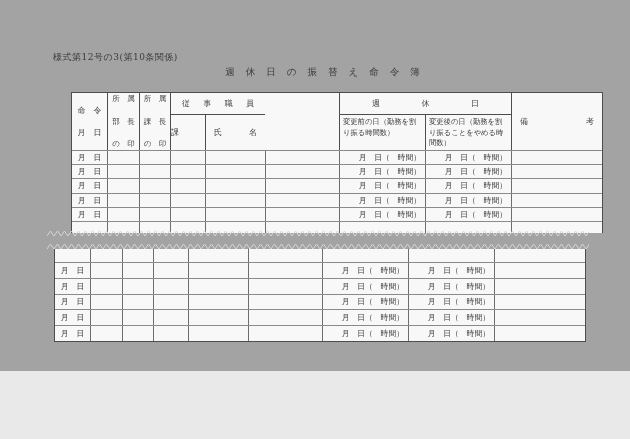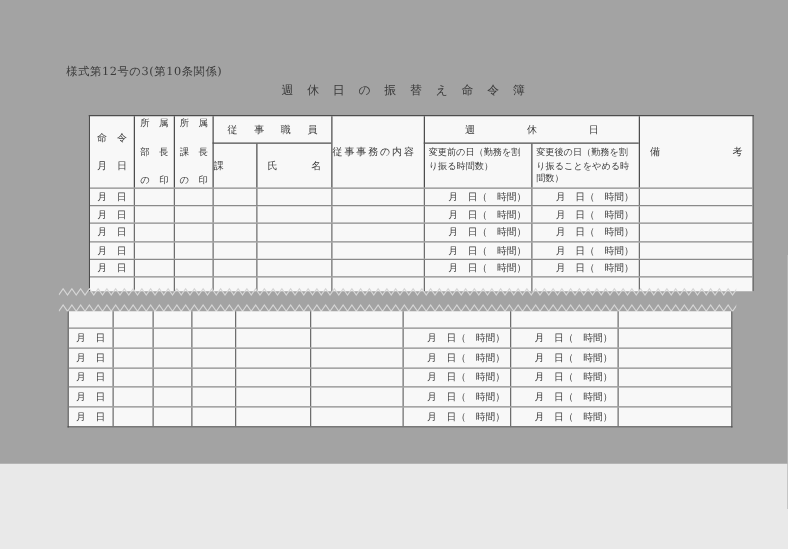--- a/index.html
+++ b/index.html
@@ -100,21 +100,20 @@
         <span>従</span>
         <span>事</span>
         <span>職</span>
         <span>員</span>
       </div>
       <div class="hc hc-ka bl">課</div>
       <div class="hc hc-name bl">
         <span>氏</span>
         <span>名</span>
       </div>
-      <div class="hc hc-duty bl">従事事務の内容</div>
       <div class="hc hg-week bl bb">
         <span>週</span>
         <span>休</span>
         <span>日</span>
       </div>
       <div class="hc hc-after bl">変更後の日（勤務を割り振ることをやめる時間数）</div>
       <div class="hc hc-before bl">変更前の日（勤務を割り振る時間数）</div>
       <div class="hc hc-remarks bl">
         <span>備</span>
         <span>考</span>

